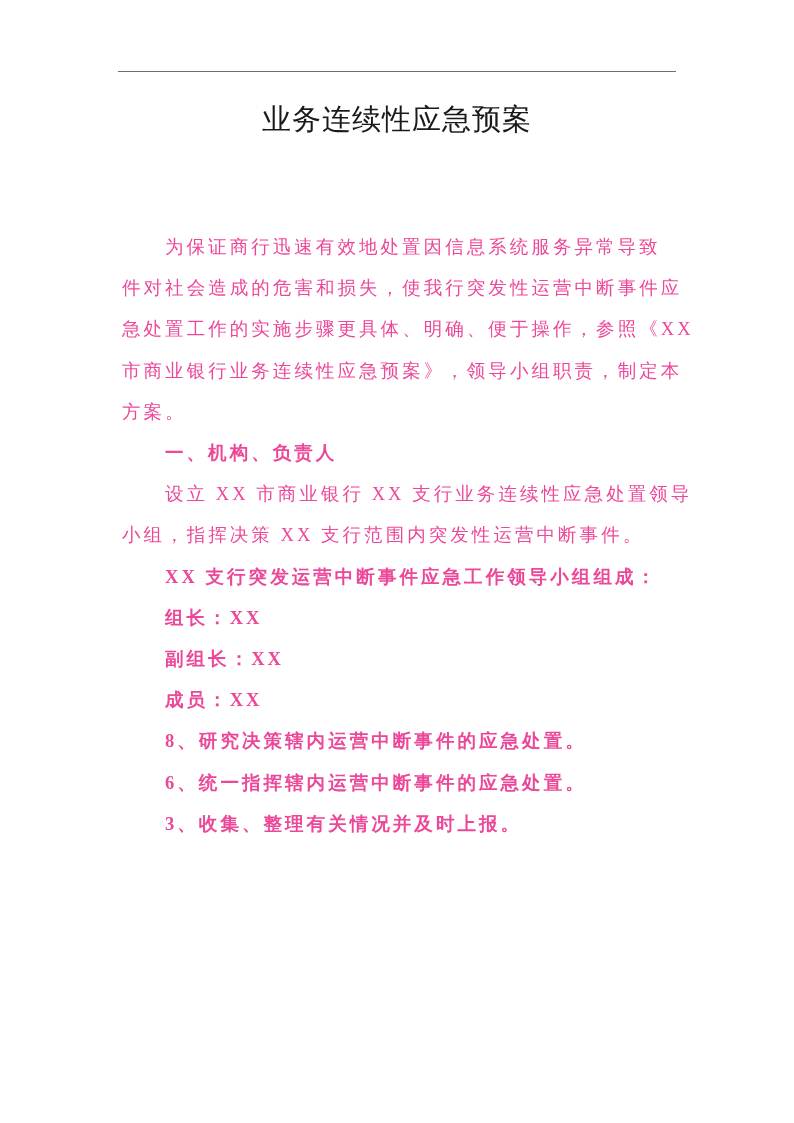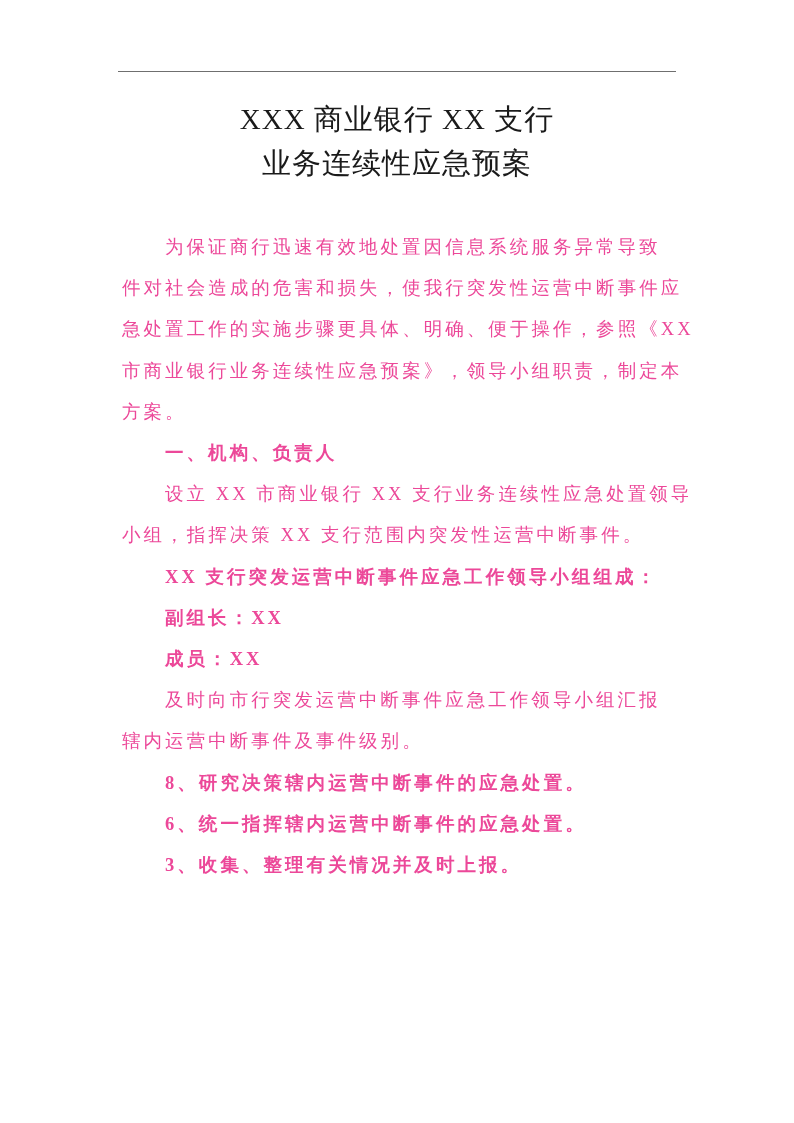--- a/index.html
+++ b/index.html
@@ -62,21 +62,20 @@
       display: block;
       white-space: nowrap;
     }
   </style>
 </head>
 <body>
 
 <div class="header-rule"></div>
 
 <div class="title-block">
-  <div class="title-line">XXX 商业银行 XX 支行</div>
   <div class="title-line">业务连续性应急预案</div>
 </div>
 
 <div class="body-block">
 
   <p class="para">
     <span class="line" style="padding-left:43px;">为保证商行迅速有效地处置因信息系统服务异常导致</span>
     <span class="line">件对社会造成的危害和损失，使我行突发性运营中断事件应</span>
     <span class="line">急处置工作的实施步骤更具体、明确、便于操作，参照《XX</span>
     <span class="line">市商业银行业务连续性应急预案》，领导小组职责，制定本</span>
@@ -84,26 +83,23 @@
   </p>
 
   <p class="para indent">一、机构、负责人</p>
 
   <p class="para">
     <span class="line" style="padding-left:43px;">设立 XX 市商业银行 XX 支行业务连续性应急处置领导</span>
     <span class="line">小组，指挥决策 XX 支行范围内突发性运营中断事件。</span>
   </p>
 
   <p class="para indent">XX 支行突发运营中断事件应急工作领导小组组成：</p>
+  <p class="para indent">组长：XX</p>
   <p class="para indent">副组长：XX</p>
   <p class="para indent">成员：XX</p>
 
 
-  <p class="para">
-    <span class="line" style="padding-left:43px;">及时向市行突发运营中断事件应急工作领导小组汇报</span>
-    <span class="line">辖内运营中断事件及事件级别。</span>
-  </p>
 
   <p class="para indent">8、研究决策辖内运营中断事件的应急处置。</p>
   <p class="para indent">6、统一指挥辖内运营中断事件的应急处置。</p>
   <p class="para indent">3、收集、整理有关情况并及时上报。</p>
 
 </div>
 
 </body></html>

